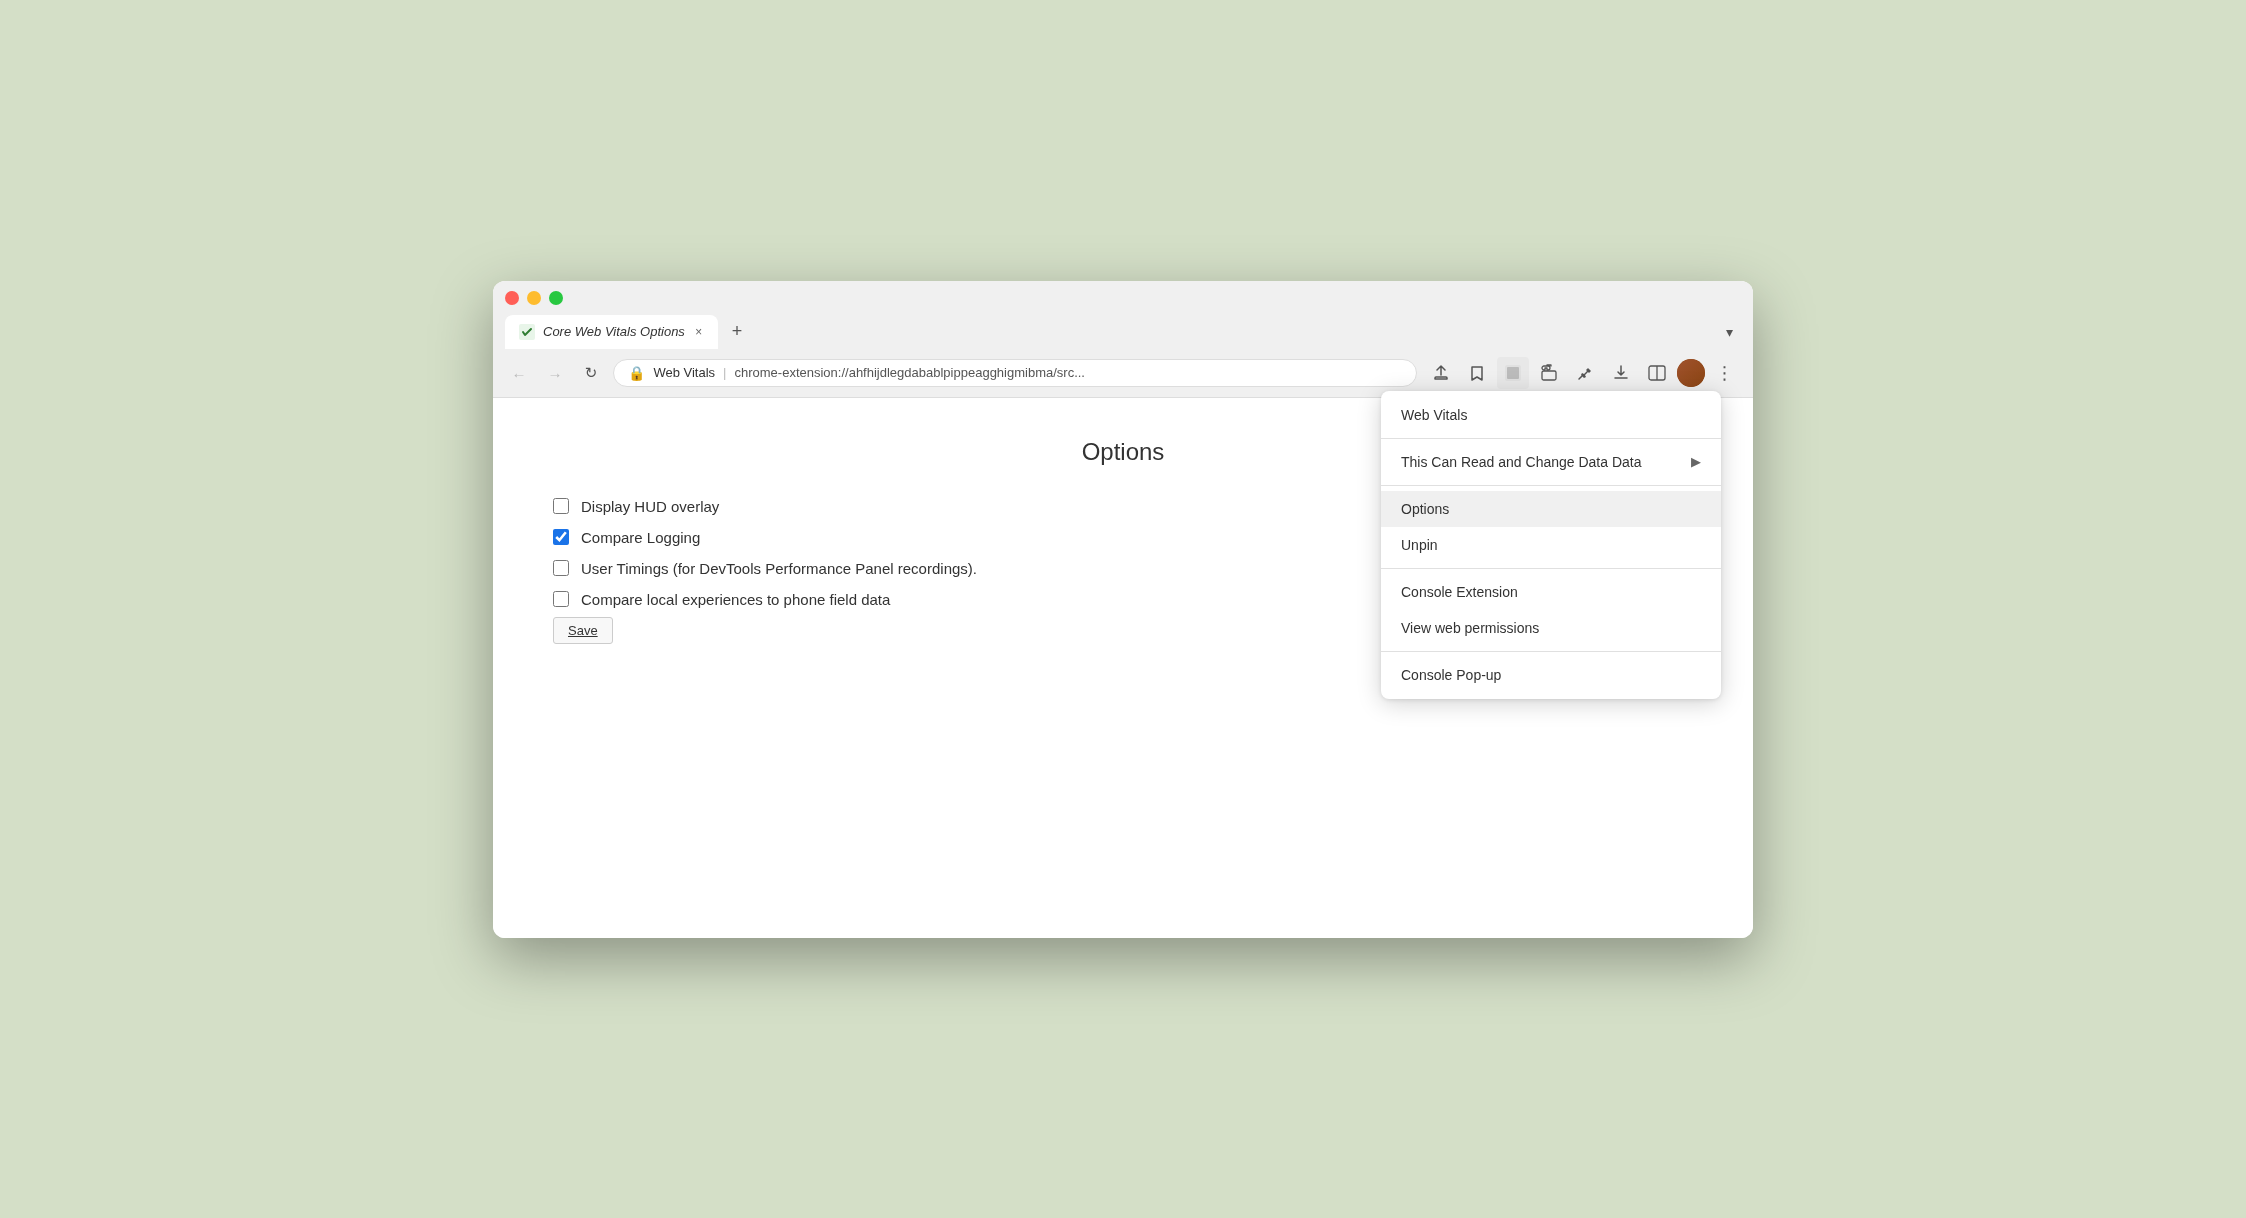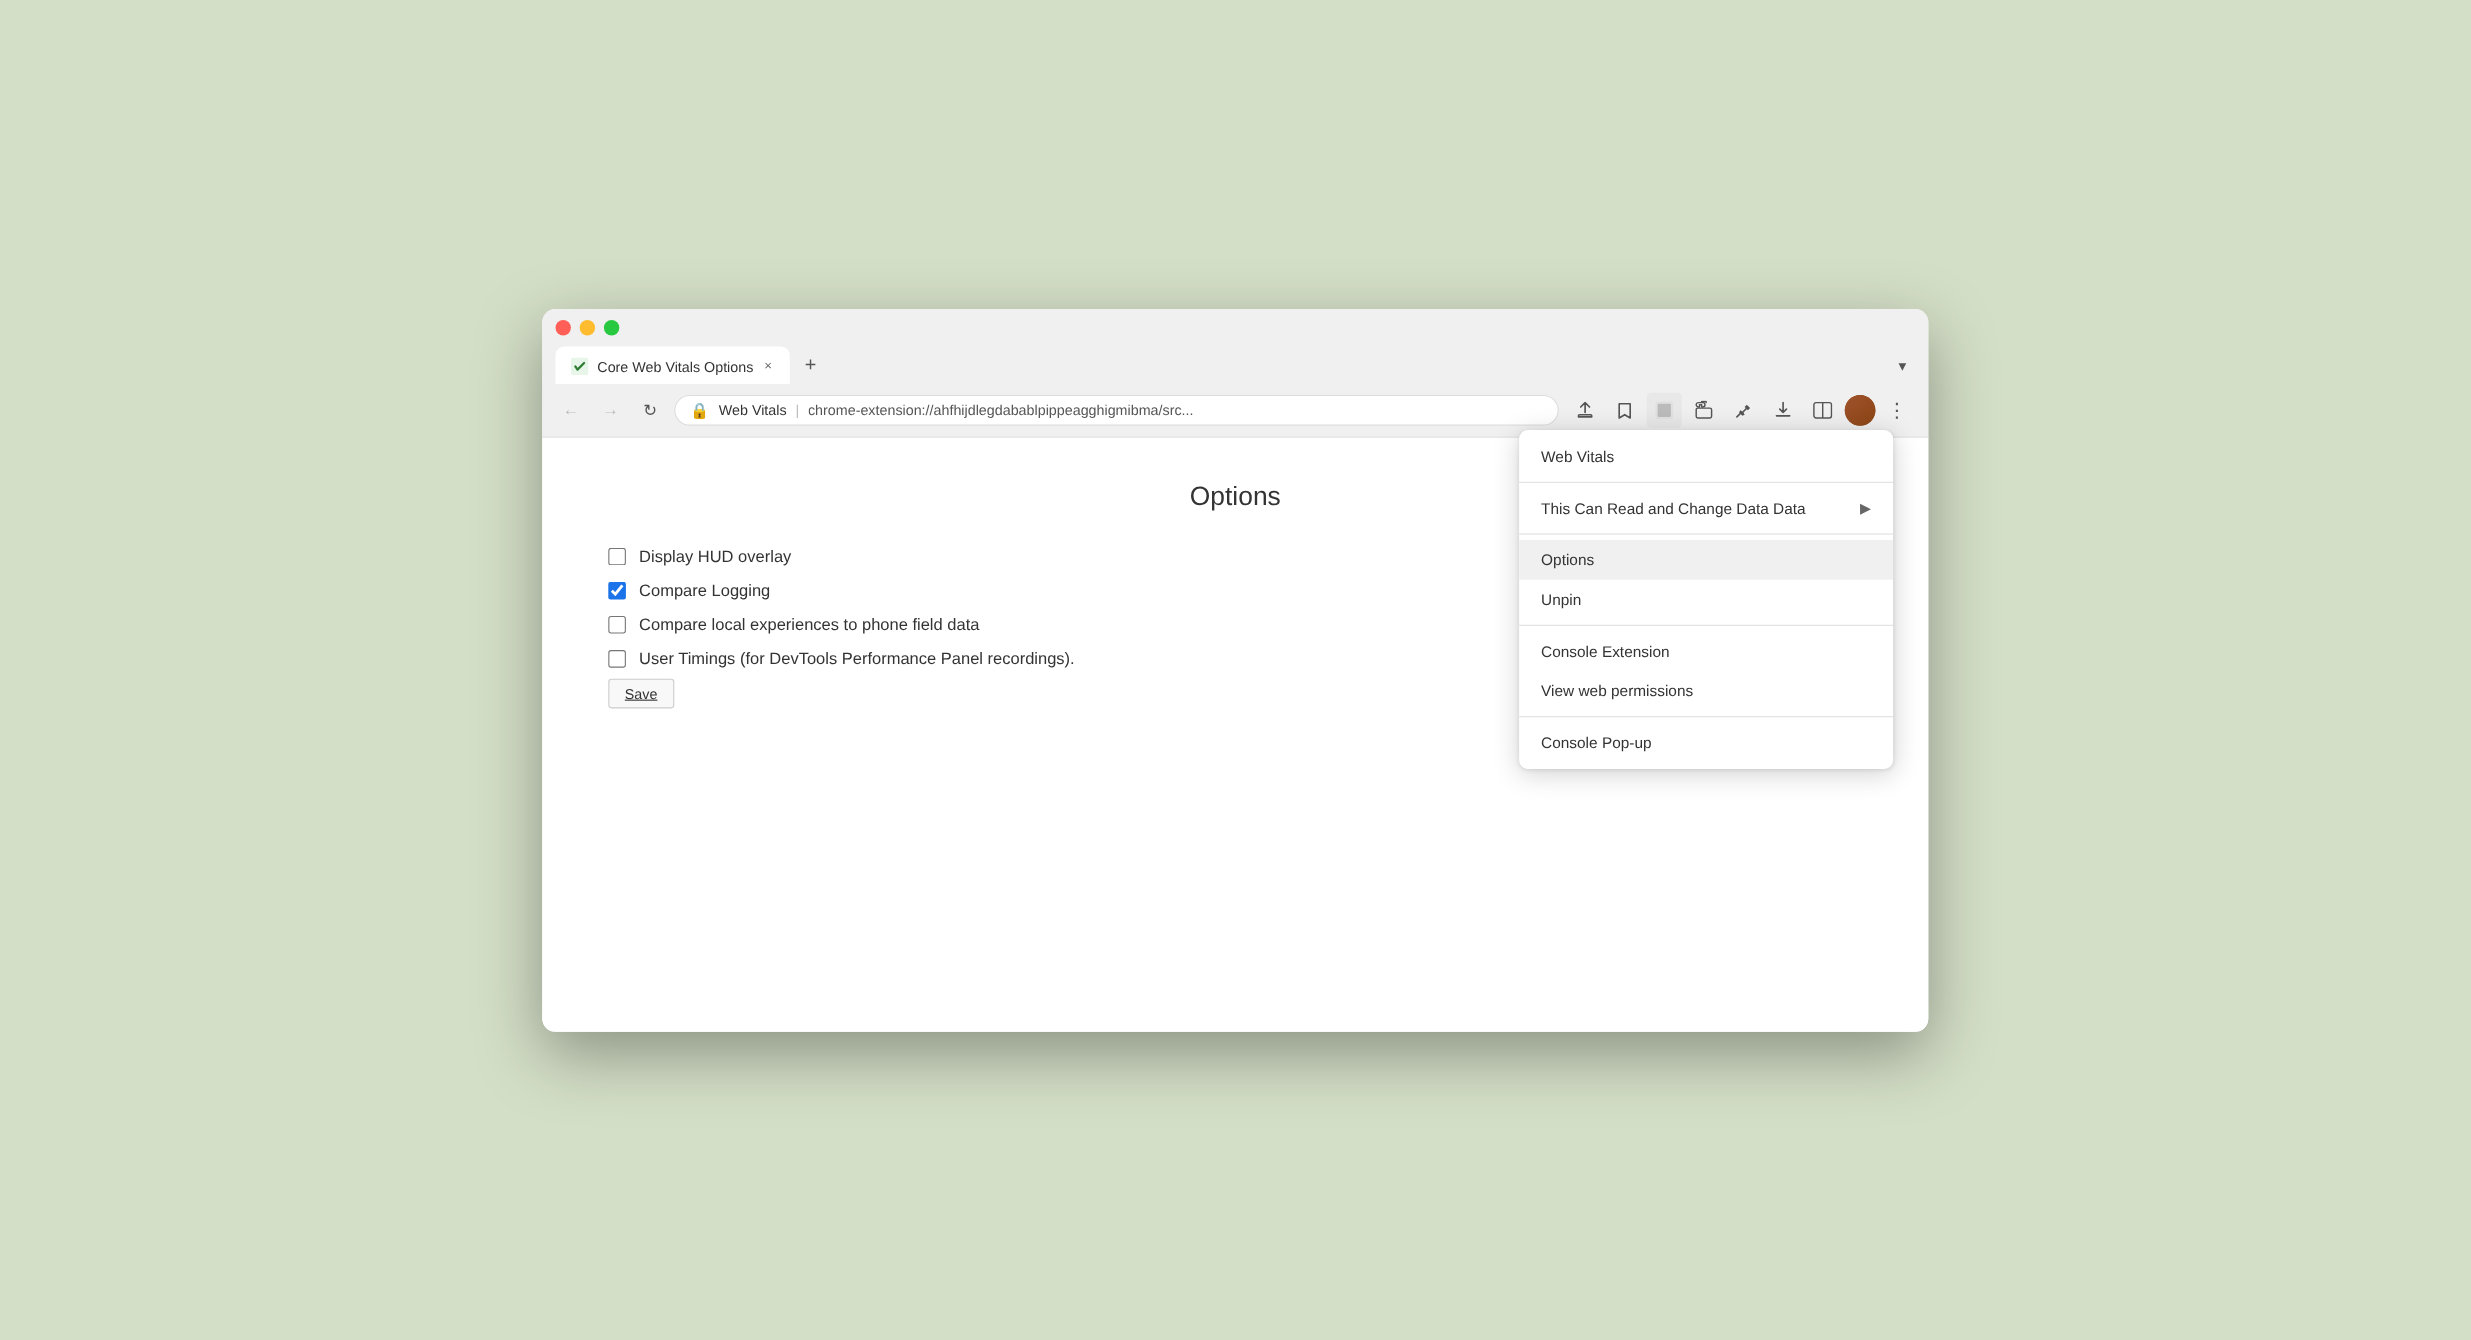--- a/index.html
+++ b/index.html
@@ -46,28 +46,29 @@
     .tl-maximize { background: #28c840; }
 
     .tabs-row {
       display: flex;
       align-items: flex-end;
       gap: 4px;
     }
 
     .tab {
       display: flex;
-      align-items: flex-end;
+      align-items: center;
       gap: 8px;
       padding: 8px 14px;
       border-radius: 8px 8px 0 0;
       font-size: 13px;
       cursor: pointer;
       min-width: 180px;
       max-width: 240px;
+      font-style: italic;
     }
 
     .tab.active {
       background: #fff;
       color: #333;
     }
 
     .tab-title {
       flex: 1;
       overflow: hidden;
@@ -402,28 +403,28 @@
         <span>Display HUD overlay</span>
       </label>
 
       <label class="option-item">
         <input type="checkbox" class="option-checkbox" checked="" style="">
         <span>Compare Logging</span>
       </label>
 
       <label class="option-item">
         <input type="checkbox" class="option-checkbox" style="">
+        <span>User Timings (for DevTools Performance Panel recordings).</span>
+      </label>
+
+      <label class="option-item">
+        <input type="checkbox" class="option-checkbox" style="">
         <span>Compare local experiences to phone field data</span>
       </label>
 
-      <label class="option-item">
-        <input type="checkbox" class="option-checkbox" style="">
-        <span>User Timings (for DevTools Performance Panel recordings).</span>
-      </label>
-
     </div>
     <button class="save-btn">Save</button>
   </div>
 
   <div class="context-menu">
 
     <div class="menu-item">
       <span class="menu-item-text">Web Vitals</span>
     </div>
 

